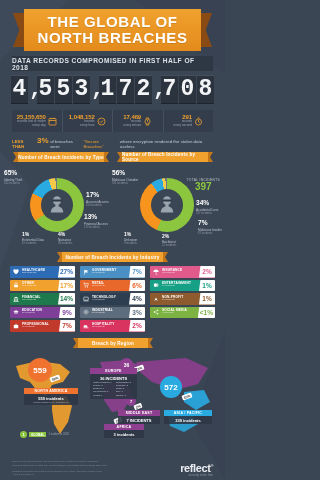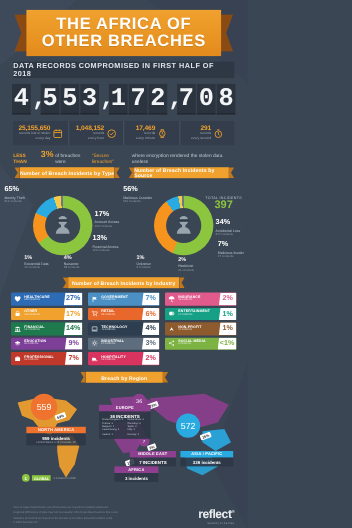--- a/index.html
+++ b/index.html
@@ -110,21 +110,21 @@
   .ind-name { color:#fff; font-size:3.2px; font-weight:bold; letter-spacing:.15px; line-height:1; }
   .ind-sub { color:rgba(255,255,255,.72); font-size:2.4px; line-height:1.2; }
   .ind-pct { background:#fff; min-width:16px; padding:0 2px; display:flex;
              align-items:center; justify-content:center; font-size:6.5px; font-weight:bold;
              clip-path: polygon(9% 0,100% 0,100% 100%,0 100%); }
 
   
   .map-wrap { position:absolute; top:352px; left:8px; width:209px; height:88px; }
   .map-svg { position:absolute; inset:0; }
   .bubble { position:absolute; border-radius:50%; display:flex; align-items:center;
-            justify-content:center; color:#fff; font-weight:normal; }
+            justify-content:center; color:#fff; font-weight:bold; }
   .reg-card { position:absolute; }
   .reg-hd { padding:1px 3px; display:flex; align-items:center; justify-content:center; }
   .reg-hd span { color:#fff; font-size:3.6px; font-weight:bold; letter-spacing:.2px; }
   .reg-bd { background:rgba(46,55,68,.88); padding:1.5px 3px; }
   .reg-cnt { color:#fff; font-size:4px; font-weight:bold; text-align:center; }
   .reg-sub { color:#aab3bd; font-size:2.5px; text-align:center; line-height:1.3; }
   .ctry { display:flex; gap:4px; }
   .ctry div { color:#c3cbd4; font-size:2.3px; line-height:1.45; }
   .pctbadge { position:absolute; background:#fff; color:#333; font-size:3.4px;
               font-weight:bold; padding:.5px 1.5px; transform:rotate(-20deg); border-radius:1px; }
@@ -151,22 +151,22 @@
 
   <div class="facet f1"></div>
   <div class="facet f2"></div>
   <div class="facet f3"></div>
   <div class="facet f4"></div>
 
   <div class="ribbon-wrap">
     <div class="rb-tail l"></div>
     <div class="rb-tail r"></div>
     <div class="rb-main">
-      <div class="l1">THE AFRICA OF</div>
-      <div class="l2">OTHER BREACHES</div>
+      <div class="l1">THE GLOBAL OF</div>
+      <div class="l2">NORTH BREACHES</div>
     </div>
   </div>
 
   <div class="subbar">
     <span>DATA RECORDS COMPROMISED IN FIRST HALF OF 2018</span>
   </div>
 
   <div class="bignum">
       <div class="digit">4</div>
       <div class="comma">,</div>

